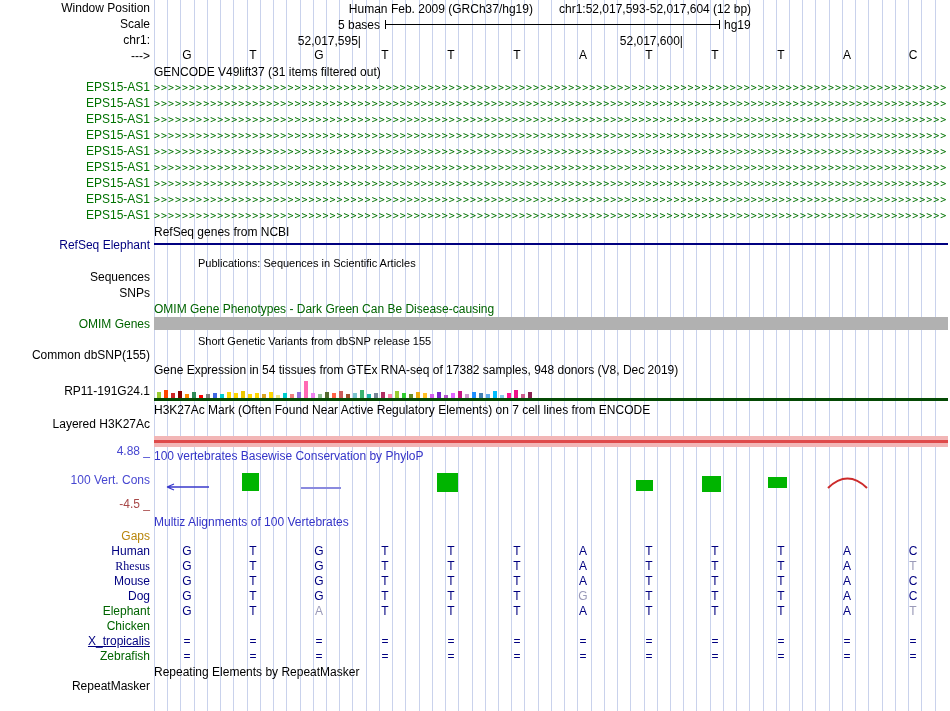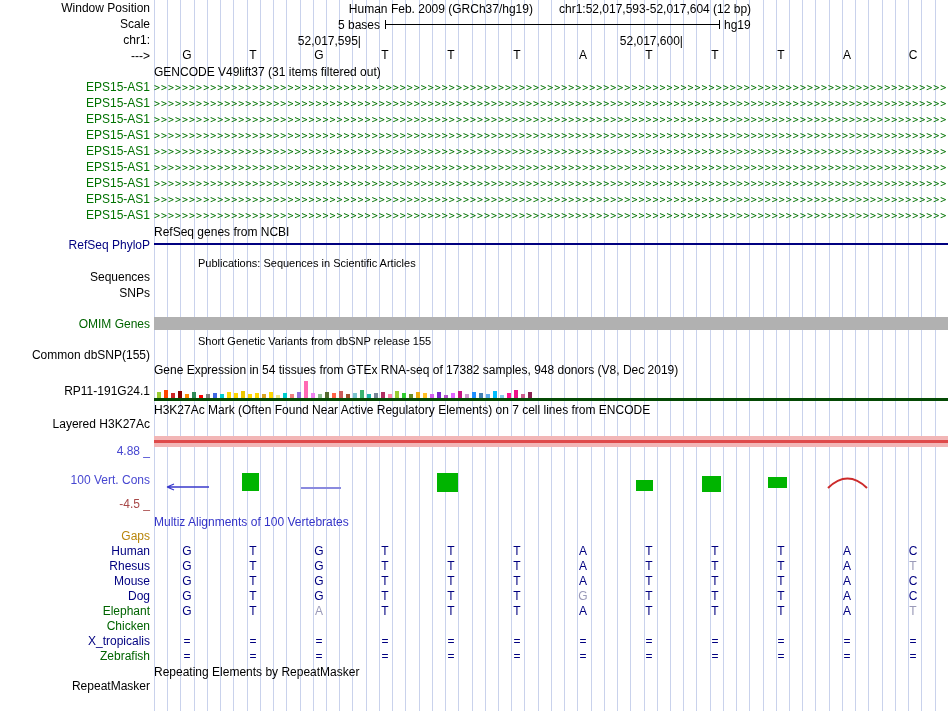--- a/index.html
+++ b/index.html
@@ -65,27 +65,28 @@
       <div class="cell t12">T</div>
       <div class="cell t12">T</div>
       <div class="cell t12">T</div>
       <div class="cell t12">A</div>
       <div class="cell t12">C</div>
     </div>
 
   <div class="row title" style="top:66px">GENCODE V49lift37 (31 items filtered out)</div>
 
   <div class="row title" style="top:226px">RefSeq genes from NCBI</div>
-  <div class="lbl navy" style="top:239px">RefSeq PhyloP</div>
+  <div class="lbl navy" style="top:239px">RefSeq Elephant</div>
   <div class="bar2" style="top:243px;height:2px;background:#000080"></div>
 
   <div class="row title t11" style="top:257px">Publications: Sequences in Scientific Articles</div>
   <div class="lbl" style="top:271px">Sequences</div>
   <div class="lbl" style="top:287px">SNPs</div>
 
+  <div class="row title dgreen" style="top:303px">OMIM Gene Phenotypes - Dark Green Can Be Disease-causing</div>
   <div class="bar2" style="top:317px;height:13px;background:#b1b1b1"></div>
   <div class="lbl dgreen" style="top:318px">OMIM Genes</div>
 
   <div class="row title t11" style="top:335px">Short Genetic Variants from dbSNP release 155</div>
   <div class="lbl" style="top:349px">Common dbSNP(155)</div>
 
   <div class="row title" style="top:364px">Gene Expression in 54 tissues from GTEx RNA-seq of 17382 samples, 948 donors (V8, Dec 2019)</div>
   <div class="lbl" style="top:385px">RP11-191G24.1</div>
   <div class="gtexbars">
       <div class="gbar" style="height: 6px; background: rgb(154, 205, 50);"></div>
@@ -147,20 +148,21 @@
 
   <div class="row title" style="top:404px">H3K27Ac Mark (Often Found Near Active Regulatory Elements) on 7 cell lines from ENCODE</div>
   <div class="lbl" style="top:418px">Layered H3K27Ac</div>
   <div class="bar2" style="top:436px">
     <div style="height:4px;background:#f2b6b6"></div>
     <div style="height:3px;background:#df4a4a"></div>
     <div style="height:4px;background:#f2b6b6"></div>
   </div>
 
   <div class="lbl lblue" style="top:445px">4.88 _</div>
+  <div class="row title blue" style="top:450px">100 vertebrates Basewise Conservation by PhyloP</div>
   <div class="lbl lblue" style="top:474px">100 Vert. Cons</div>
   <div class="lbl maroon" style="top:498px">-4.5 _</div>
 
   <div class="row title blue" style="top:516px">Multiz Alignments of 100 Vertebrates</div>
 
   <div class="row title" style="top:666px">Repeating Elements by RepeatMasker</div>
   <div class="lbl" style="top:680px">RepeatMasker</div>
 <div class="lbl green" style="top: 81px;">EPS15-AS1</div>
     <div class="row arrows" style="top: 82px;">&gt;&gt;&gt;&gt;&gt;&gt;&gt;&gt;&gt;&gt;&gt;&gt;&gt;&gt;&gt;&gt;&gt;&gt;&gt;&gt;&gt;&gt;&gt;&gt;&gt;&gt;&gt;&gt;&gt;&gt;&gt;&gt;&gt;&gt;&gt;&gt;&gt;&gt;&gt;&gt;&gt;&gt;&gt;&gt;&gt;&gt;&gt;&gt;&gt;&gt;&gt;&gt;&gt;&gt;&gt;&gt;&gt;&gt;&gt;&gt;&gt;&gt;&gt;&gt;&gt;&gt;&gt;&gt;&gt;&gt;&gt;&gt;&gt;&gt;&gt;&gt;&gt;&gt;&gt;&gt;&gt;&gt;&gt;&gt;&gt;&gt;&gt;&gt;&gt;&gt;&gt;&gt;&gt;&gt;&gt;&gt;&gt;&gt;&gt;&gt;&gt;&gt;&gt;&gt;&gt;&gt;&gt;&gt;&gt;&gt;&gt;&gt;&gt;&gt;&gt;&gt;&gt;&gt;&gt;&gt;&gt;&gt;&gt;&gt;&gt;&gt;&gt;&gt;&gt;&gt;&gt;&gt;&gt;&gt;&gt;&gt;&gt;&gt;&gt;&gt;&gt;&gt;&gt;&gt;&gt;&gt;&gt;&gt;&gt;&gt;&gt;&gt;&gt;&gt;&gt;&gt;&gt;&gt;&gt;&gt;&gt;&gt;&gt;&gt;&gt;&gt;&gt;&gt;&gt;&gt;</div>
     <div class="lbl green" style="top: 97px;">EPS15-AS1</div>
@@ -202,21 +204,21 @@
       <div class="cell t12 navy">T</div>
       <div class="cell t12 navy">T</div>
       <div class="cell t12 navy">T</div>
       <div class="cell t12 navy">A</div>
       <div class="cell t12 navy">T</div>
       <div class="cell t12 navy">T</div>
       <div class="cell t12 navy">T</div>
       <div class="cell t12 navy">A</div>
       <div class="cell t12 navy">C</div>
     </div>
-    <div class="lbl" style="top: 560px; color: rgb(0, 0, 128);">Rhesus</div>
+    <div class="lbl" style="top: 560px; color: rgb(0, 0, 128); font-family: Liberation Serif, serif;">Rhesus</div>
     <div class="row cells" style="top: 560px;">
       <div class="cell t12 navy">G</div>
       <div class="cell t12 navy">T</div>
       <div class="cell t12 navy">G</div>
       <div class="cell t12 navy">T</div>
       <div class="cell t12 navy">T</div>
       <div class="cell t12 navy">T</div>
       <div class="cell t12 navy">A</div>
       <div class="cell t12 navy">T</div>
       <div class="cell t12 navy">T</div>
@@ -277,21 +279,21 @@
       <div class="cell t12 navy"></div>
       <div class="cell t12 navy"></div>
       <div class="cell t12 navy"></div>
       <div class="cell t12 navy"></div>
       <div class="cell t12 navy"></div>
       <div class="cell t12 navy"></div>
       <div class="cell t12 navy"></div>
       <div class="cell t12 navy"></div>
       <div class="cell t12 navy"></div>
     </div>
-    <div class="lbl" style="top: 635px; color: rgb(0, 0, 128);">X_tropicalis</div>
+    <div class="lbl" style="top: 635px; color: rgb(0, 0, 128); text-decoration: underline;">X_tropicalis</div>
     <div class="row cells" style="top: 635px;">
       <div class="cell t12 navy">=</div>
       <div class="cell t12 navy">=</div>
       <div class="cell t12 navy">=</div>
       <div class="cell t12 navy">=</div>
       <div class="cell t12 navy">=</div>
       <div class="cell t12 navy">=</div>
       <div class="cell t12 navy">=</div>
       <div class="cell t12 navy">=</div>
       <div class="cell t12 navy">=</div>

